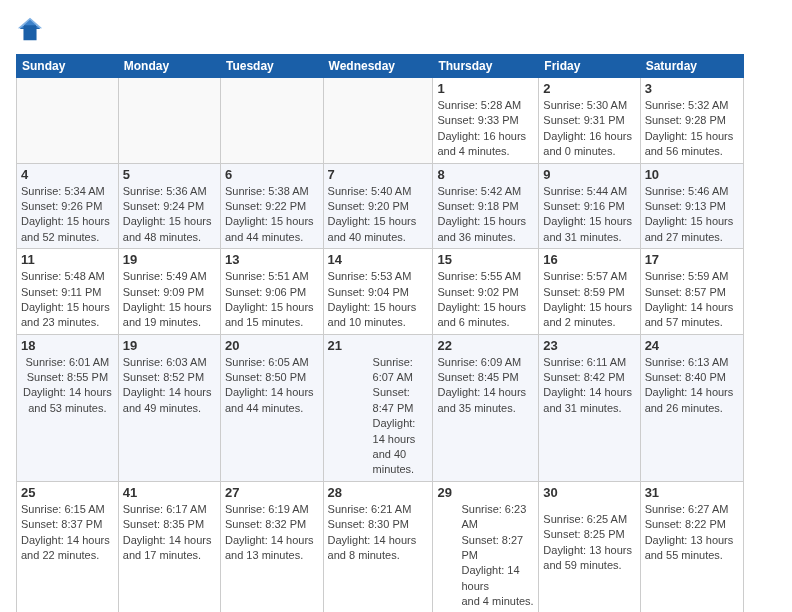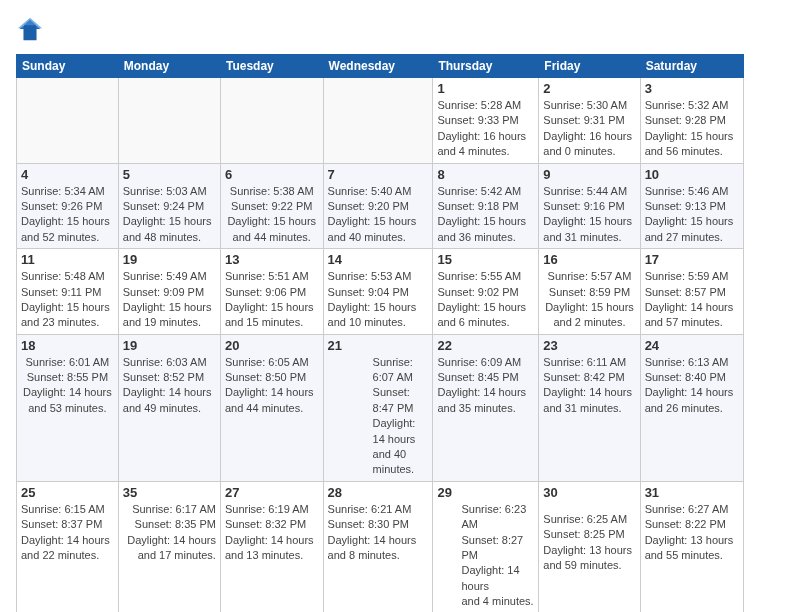--- a/index.html
+++ b/index.html
@@ -160,28 +160,28 @@
         <tr>
           <td>
             <span class="day-number">4</span>
             <div class="day-info" style="white-space: pre-line;">Sunrise: 5:34 AM
 Sunset: 9:26 PM
 Daylight: 15 hours
 and 52 minutes.</div>
           </td>
           <td>
             <span class="day-number">5</span>
-            <div class="day-info" style="white-space: pre-line;">Sunrise: 5:03 AM
+            <div class="day-info" style="white-space: pre-line;">Sunrise: 5:36 AM
 Sunset: 9:24 PM
 Daylight: 15 hours
 and 48 minutes.</div>
           </td>
           <td>
             <span class="day-number">6</span>
-            <div class="day-info" style="white-space: pre-line; text-align: center;">Sunrise: 5:38 AM
+            <div class="day-info" style="white-space: pre-line;">Sunrise: 5:38 AM
 Sunset: 9:22 PM
 Daylight: 15 hours
 and 44 minutes.</div>
           </td>
           <td>
             <span class="day-number">7</span>
             <div class="day-info" style="white-space: pre-line;">Sunrise: 5:40 AM
 Sunset: 9:20 PM
 Daylight: 15 hours
 and 40 minutes.</div>
@@ -239,21 +239,21 @@
           </td>
           <td>
             <span class="day-number">15</span>
             <div class="day-info" style="white-space: pre-line;">Sunrise: 5:55 AM
 Sunset: 9:02 PM
 Daylight: 15 hours
 and 6 minutes.</div>
           </td>
           <td>
             <span class="day-number">16</span>
-            <div class="day-info" style="white-space: pre-line; text-align: center;">Sunrise: 5:57 AM
+            <div class="day-info" style="white-space: pre-line;">Sunrise: 5:57 AM
 Sunset: 8:59 PM
 Daylight: 15 hours
 and 2 minutes.</div>
           </td>
           <td>
             <span class="day-number">17</span>
             <div class="day-info" style="white-space: pre-line;">Sunrise: 5:59 AM
 Sunset: 8:57 PM
 Daylight: 14 hours
 and 57 minutes.</div>
@@ -312,22 +312,22 @@
         </tr>
         <tr>
           <td>
             <span class="day-number">25</span>
             <div class="day-info" style="white-space: pre-line;">Sunrise: 6:15 AM
 Sunset: 8:37 PM
 Daylight: 14 hours
 and 22 minutes.</div>
           </td>
           <td>
-            <span class="day-number">35</span>
-            <div class="day-info" style="white-space: pre-line; text-align: right;">Sunrise: 6:17 AM
+            <span class="day-number">41</span>
+            <div class="day-info" style="white-space: pre-line;">Sunrise: 6:17 AM
 Sunset: 8:35 PM
 Daylight: 14 hours
 and 17 minutes.</div>
           </td>
           <td>
             <span class="day-number">27</span>
             <div class="day-info" style="white-space: pre-line;">Sunrise: 6:19 AM
 Sunset: 8:32 PM
 Daylight: 14 hours
 and 13 minutes.</div>

